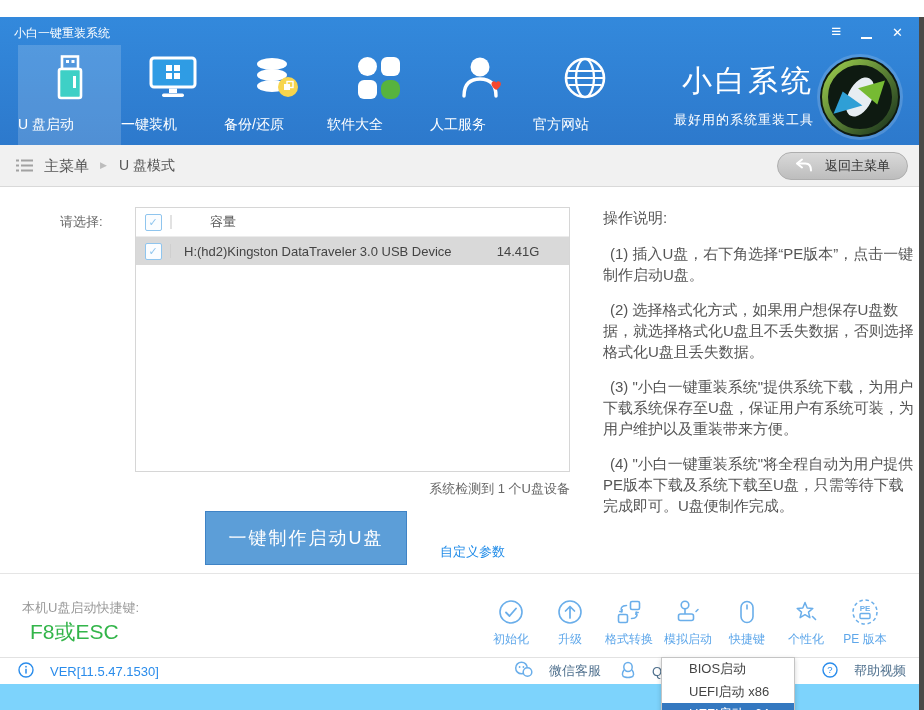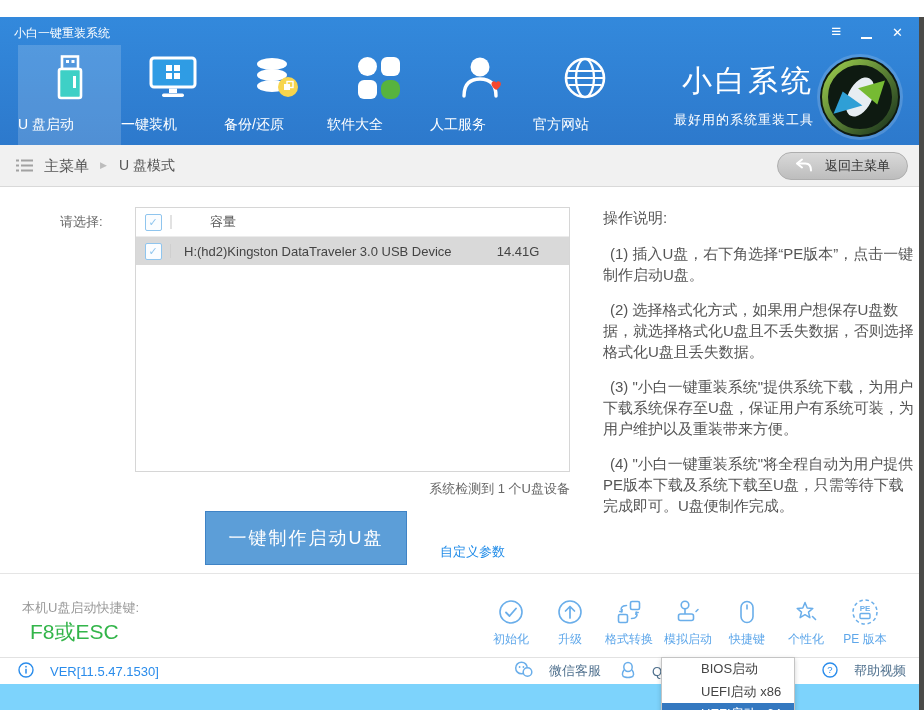--- a/index.html
+++ b/index.html
@@ -71,21 +71,21 @@
              border-top:1px solid #e2e2e2;box-sizing:border-box;}
   .sb-item{position:absolute;top:0;height:26px;display:flex;align-items:center;gap:16px;
            font-size:13px;cursor:pointer;white-space:nowrap;}
   #sb-version{left:18px;color:#2a8ceb;}
   #sb-wechat{left:514px;color:#50718e;}
   #sb-qq{left:620px;color:#50718e;}
   #sb-help{left:822px;color:#50718e;}
   
   #boot-menu{position:absolute;left:661px;top:640px;width:134px;height:70px;background:#fff;
              border:1px solid #c4c4c4;box-sizing:border-box;z-index:9;box-shadow:0 2px 5px rgba(0,0,0,0.18);}
-  .menu-item{height:22.6px;line-height:22.6px;padding-left:39px;font-size:13px;color:#444;cursor:pointer;}
+  .menu-item{height:22.6px;line-height:22.6px;padding-left:27px;font-size:13px;color:#444;cursor:pointer;}
   .menu-item.selected{background:#3478c0;color:#fff;}
 </style>
 </head>
 <body>
 
 <div id="app">
   <div id="dark-edge"></div>
   <div id="window">
 
     <div id="header">

